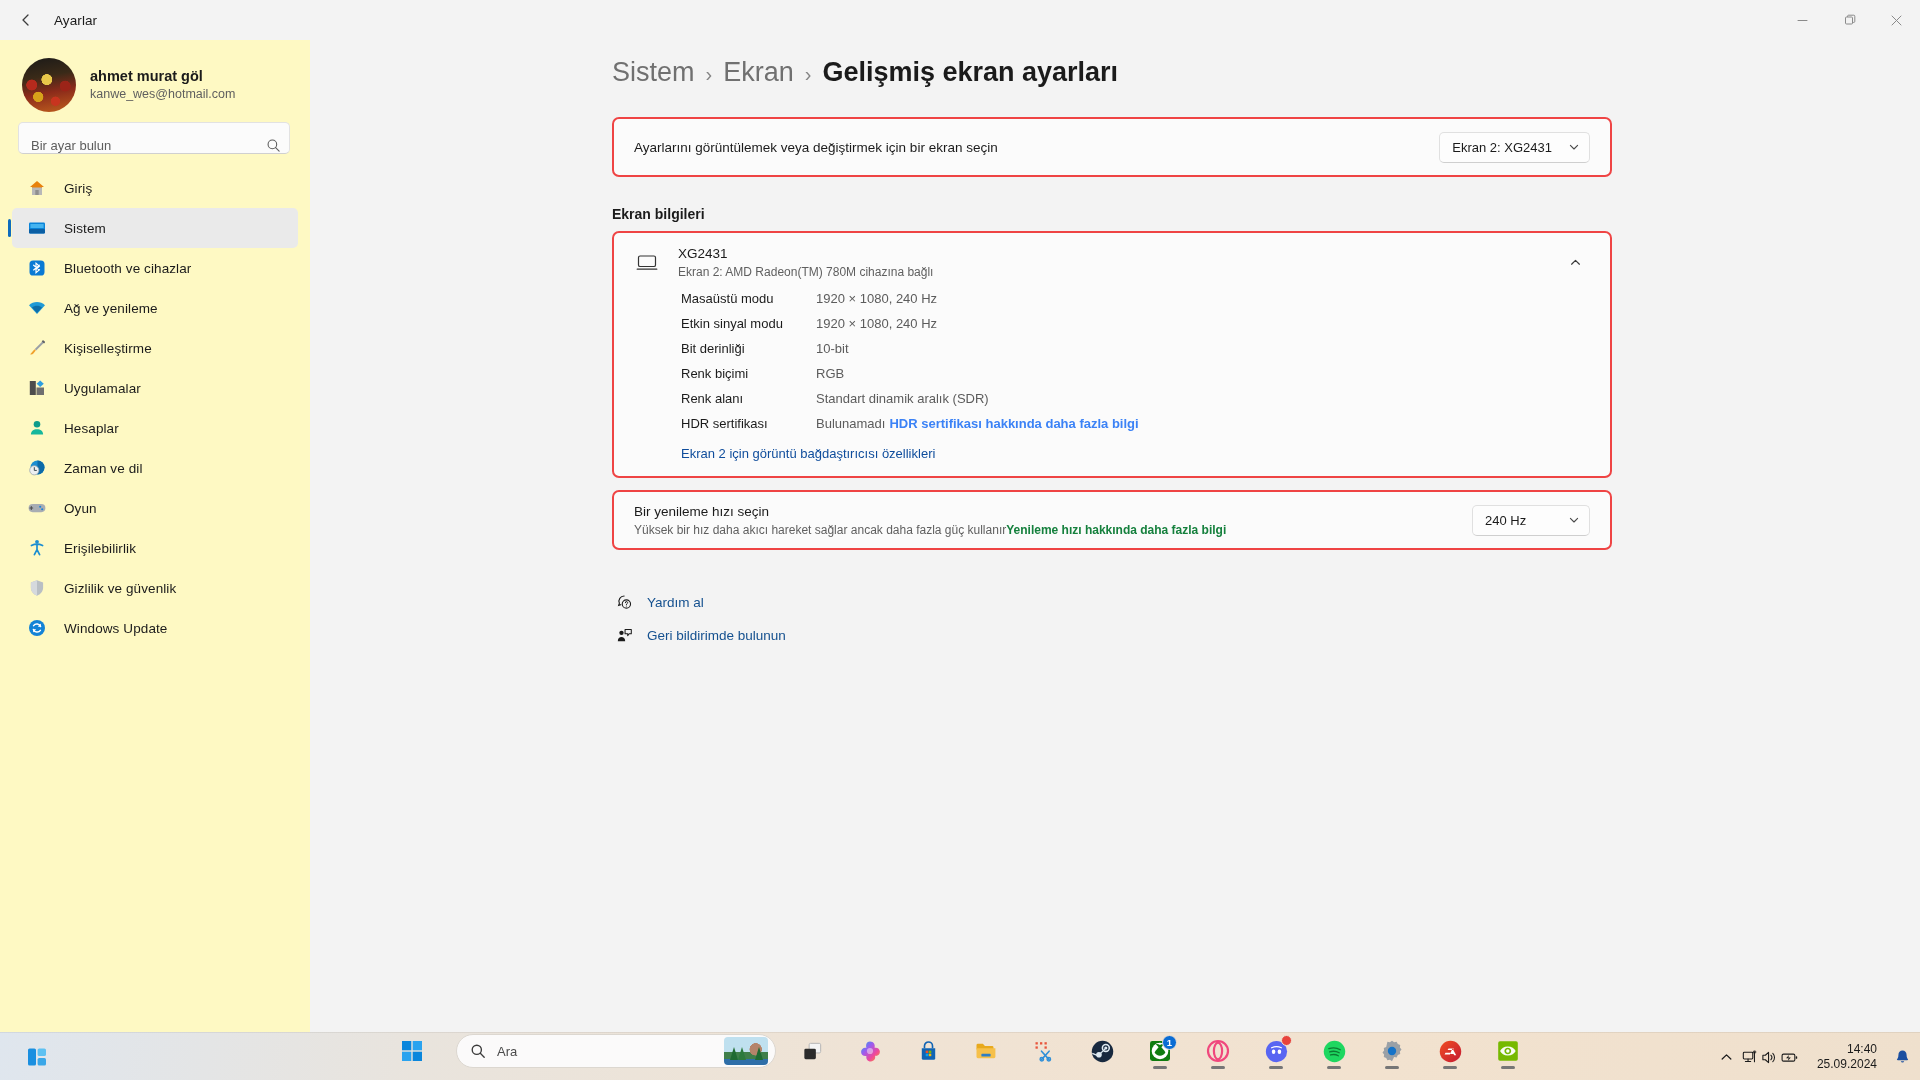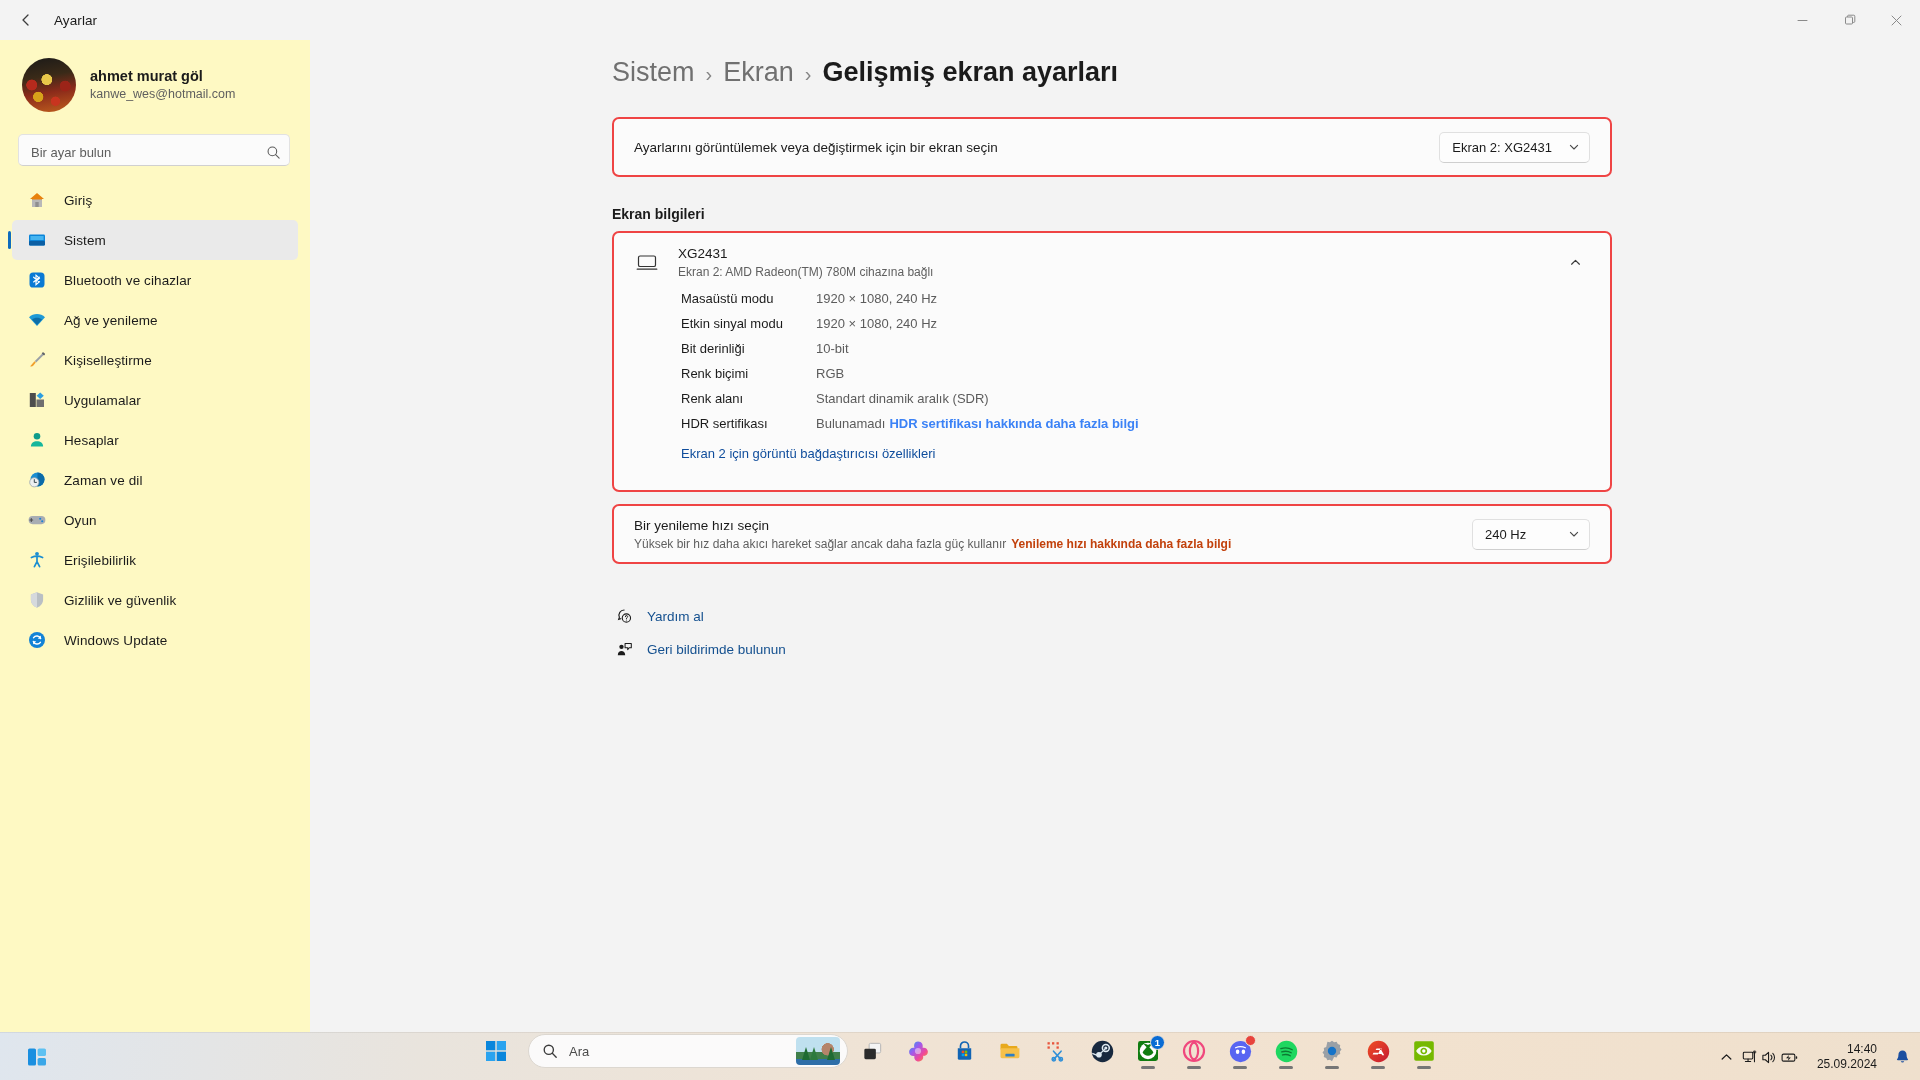--- a/index.html
+++ b/index.html
@@ -67,27 +67,27 @@
   }
   .acct-text { margin-left: 14px; }
   .acct-name {
     font-size: 14.5px; font-weight: 600; color: #1b1b1b;
     line-height: 18px;
   }
   .acct-mail {
     font-size: 12.5px; color: #5f5f5f; line-height: 17px; margin-top: 1px;
   }
   .searchwrap {
-    margin: 22px 0 0 18px;
+    margin: 10px 0 0 18px;
     width: 272px; height: 32px;
     background: #fbfbfb;
     border: 1px solid #e2e2e2;
     border-bottom-color: #d0d0d0;
     border-radius: 5px;
-    display: flex; align-items: flex-start;
+    display: flex; align-items: flex-end;
     padding: 10px 8px 0 12px;
   }
   .searchwrap input {
     flex: 1; border: none; outline: none; background: transparent;
     font-family: inherit; font-size: 13px; color: #1b1b1b;
   }
   .searchwrap input::placeholder { color: #5d5d5d; }
   .search-ico { flex: 0 0 auto; display: flex; }
 
   .navlist { margin-top: 14px; }
@@ -181,34 +181,34 @@
   .dkey {
     width: 135px; margin-left: 67px;
     font-size: 13px; color: #1b1b1b;
   }
   .dval { font-size: 13px; color: #5c5c5c; }
   .dval .inline-link {
     color: #3b82f6; font-weight: 600; margin-left: 4px;
     cursor: pointer;
   }
   .adapter-link {
-    margin: 5px 0 16px 67px;
+    margin: 5px 0 2px 67px;
     font-size: 13px; color: #0f4d9c; cursor: pointer; display: inline-block;
   }
 
   .refresh-card {
     margin-top: 12px;
     height: 60px;
     display: flex; align-items: center; justify-content: space-between;
     padding: 0 20px 0 20px;
   }
   .rr-title { font-size: 13.5px; color: #1b1b1b; line-height: 19px; }
   .rr-sub { font-size: 12px; color: #5f5f5f; line-height: 17px; margin-top: 1px; }
   .rr-sub .inline-link {
-    color: #c2410c; font-weight: 600; margin-left: 5px; cursor: pointer;
+    color: #15803d; font-weight: 600; cursor: pointer;
   }
 
   .footlinks { margin: 36px 0 0 302px; }
   .footlink {
     display: flex; align-items: center;
     height: 33px; cursor: pointer; width: fit-content;
   }
   .fl-ico { width: 24px; display: flex; justify-content: center; flex: 0 0 auto; }
   .fl-text { margin-left: 11px; font-size: 13.5px; color: #14508f; }
 
@@ -220,21 +220,21 @@
     border-top: 1px solid rgba(0,0,0,.06);
   }
   .tb-left { position: absolute; left: 8px; top: 0; height: 48px; display: flex; align-items: center; }
   .tb-widget {
     width: 46px; height: 40px; margin-left: 6px;
     display: flex; align-items: center; justify-content: center;
     border-radius: 5px; cursor: pointer;
   }
   .tb-center {
     position: absolute; left: 50%; transform: translateX(-50%);
-    top: 0; height: 36px; display: flex; align-items: center; gap: 2px;
+    top: 0; height: 36px; display: flex; align-items: center; gap: 14px;
   }
   .tb-item {
     width: 44px; height: 40px; position: relative;
     display: flex; align-items: center; justify-content: center;
     border-radius: 5px; cursor: pointer;
   }
   .tb-underline {
     position: absolute; bottom: 2px; left: 50%; transform: translateX(-50%);
     width: 14px; height: 3px; border-radius: 2px; background: #767676;
   }

